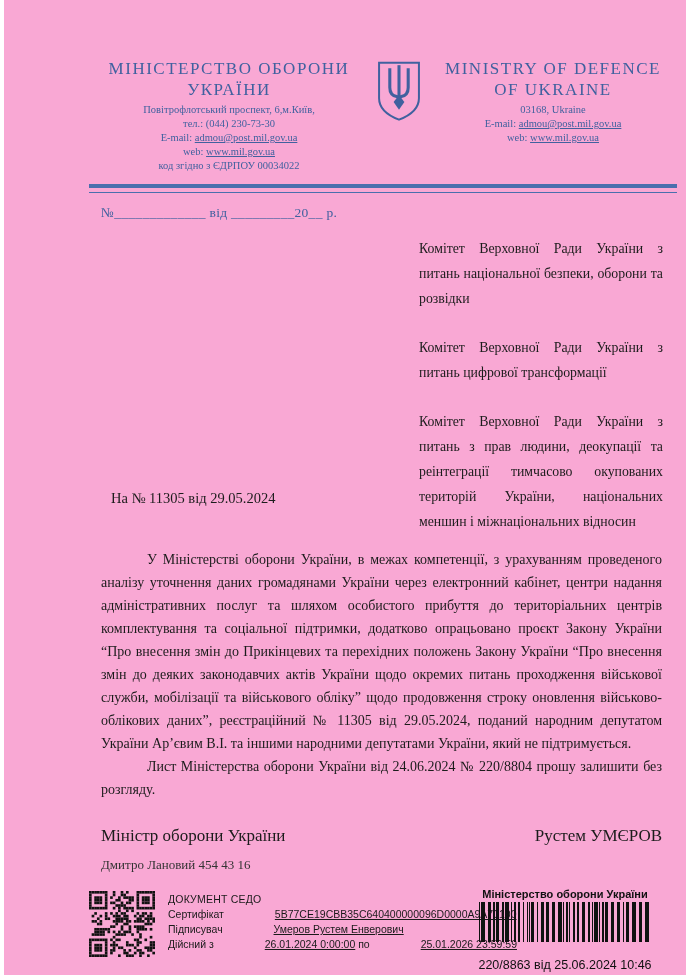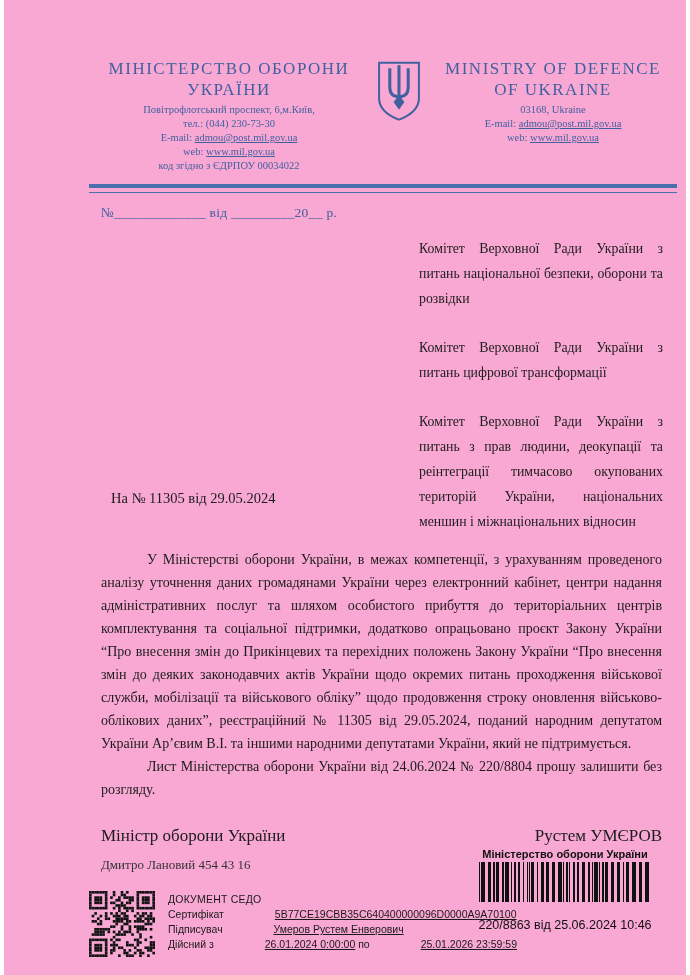--- a/index.html
+++ b/index.html
@@ -60,21 +60,21 @@
   .sedo {
     position:absolute; top:891px; left:85px; display:flex; align-items:flex-start;
     font-family:"Liberation Sans", sans-serif;
   }
   .qr { width:66px; height:66px; margin-right:13px; }
   .sedo-lines { font-size:10.5px; line-height:15px; color:#1a1a1a; padding-top:1px; }
   .sedo-title { letter-spacing:.2px; }
   .u { text-decoration:underline;padding-left:48px; }
   
   .stamp {
-    position:absolute; top:848px; left:458px; width:206px; text-align:center;
+    position:absolute; top:888px; left:458px; width:206px; text-align:center;
     font-family:"Liberation Sans", sans-serif; color:#111;
   }
   .stamp-org { font-size:11px; font-weight:bold; margin-bottom:2px; }
   .stamp-barcode { width:172px; height:40px; display:block; margin:0 auto; }
   .stamp-reg { font-size:12.5px; margin-top:16px; }
 </style>
 </head>
 <body>
 
 <div class="page">

